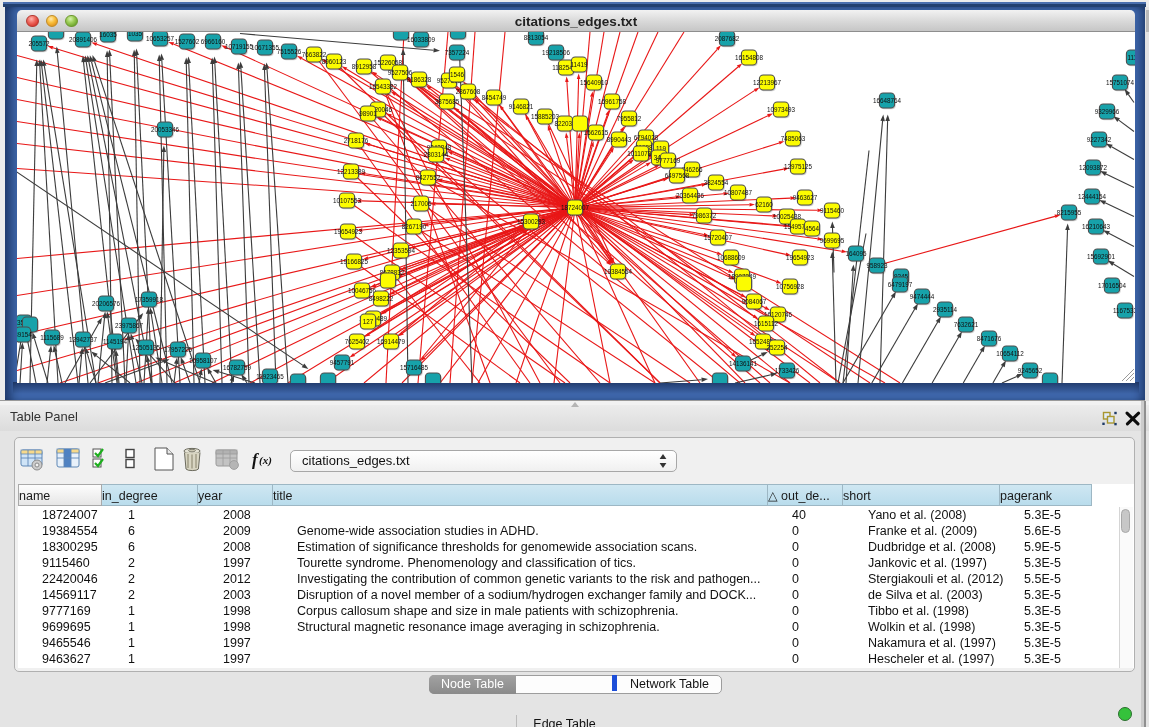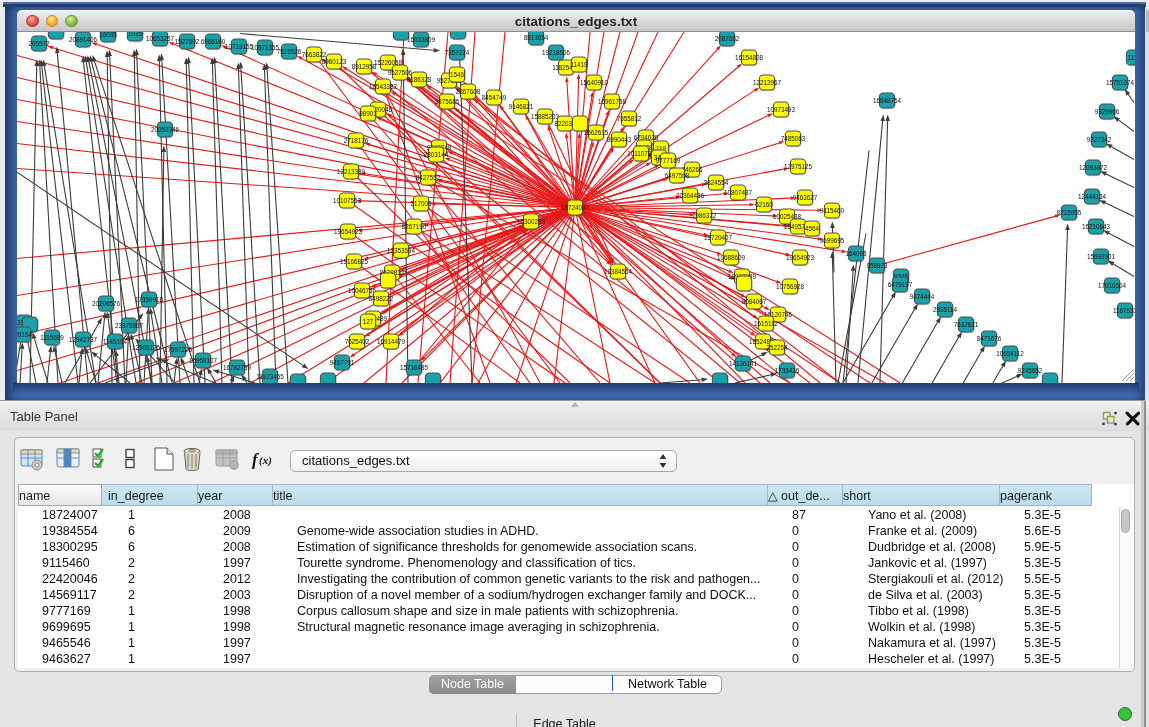--- a/index.html
+++ b/index.html
@@ -981,31 +981,31 @@
 <div class="abs" style="left:290px;top:450px;width:387px;height:22px;background:linear-gradient(#ffffff,#f0f0f0);
   border:1px solid #a7a7a7;border-radius:5px;"></div>
 <div class="abs" style="left:302px;top:453px;font-size:13px;color:#111;">citations_edges.txt</div>
 <svg class="abs" style="left:656px;top:452px" width="14" height="18" viewBox="0 0 14 18">
 <path d="M7 2l3.4 5H3.6z" fill="#333"></path>
     <path d="M7 16l3.4-5H3.6z" fill="#333"></path>
   </svg>
 
 <div class="abs" style="left:18px;top:484px;width:1116px;height:184px;background:#fff;"></div>
 <div class="hcell" style="left:18px;width:84px;background:linear-gradient(#fdfdfd,#e6e6e6);border:1px solid #a9a9a9;">name</div>
-<div class="hcell" style="left:102px;width:96px;padding-left:6px;">in_degree</div>
+<div class="hcell" style="left:102px;width:96px;">in_degree</div>
 <div class="hcell" style="left:198px;width:75px;">year</div>
 <div class="hcell" style="left:273px;width:495px;">title</div>
 <div class="hcell" style="left:768px;width:75px;">△ out_de...</div>
 <div class="hcell" style="left:843px;width:157px;">short</div>
 <div class="hcell" style="left:1000px;width:92px;">pagerank</div>
 <div class="trow" style="top:507px">
 <span style="left:24px">18724007</span>
     <span style="left:110px">1</span>
 <span style="left:205px">2008</span>
-<span style="left:774px">87</span>
+<span style="left:774px">40</span>
 <span style="left:850px">Yano et al. (2008)</span>
 <span style="left:1006px">5.3E-5</span>
   </div>
 <div class="trow" style="top:523px">
 <span style="left:24px">19384554</span>
     <span style="left:110px">6</span>
 <span style="left:205px">2009</span>
     <span style="left:279px">Genome-wide association studies in ADHD.</span>
 <span style="left:774px">0</span>
 <span style="left:850px">Franke et al. (2009)</span>
@@ -1085,19 +1085,19 @@
 <div class="abs" style="left:1119px;top:507px;width:14px;height:161px;background:#fafafa;border-left:1px solid #d5d5d5;"></div>
 <div class="abs" style="left:1121px;top:509px;width:9px;height:24px;background:#c7c7c7;border:1px solid #a8a8a8;border-radius:5px;"></div>
 
 <div class="abs" style="left:429px;top:675px;width:293px;height:19px;border:1px solid #9d9d9d;border-radius:5px;
   background:#fdfdfd;"></div>
 <div class="abs" style="left:429px;top:675px;width:87px;height:19px;border-radius:5px 0 0 5px;
   background:linear-gradient(#a2a2a2,#8a8a8a);color:#fff;font-size:12.5px;text-align:center;line-height:19px;">Node Table</div>
 <div class="abs" style="left:516px;top:675px;width:96px;height:19px;color:#111;font-size:12.5px;
   border-left:1px solid #bbb;text-align:center;line-height:19px;margin-top:40px;">Edge Table</div>
 <div class="abs" style="left:612px;top:675px;width:110px;height:16px;color:#111;font-size:12.5px;
-  border-left:1px solid #1d4ed8;text-align:center;line-height:19px;">Network Table</div>
+  border-left:5px solid #1d4ed8;text-align:center;line-height:19px;">Network Table</div>
 
 <div class="abs" style="left:1052px;top:732px;font-size:13px;color:#222;">Memory: OK</div>
 <div class="abs" style="left:1118px;top:707px;width:14px;height:14px;border-radius:50%;
   background:#35c23b;border:1.4px solid #2c6e2f;"></div>
 
 <div class="abs" style="left:1141px;top:401px;width:3px;height:326px;background:#cccccc;"></div>
 <div class="abs" style="left:1144px;top:401px;width:2px;height:326px;background:#8f8f8f;"></div>
 </body></html>

